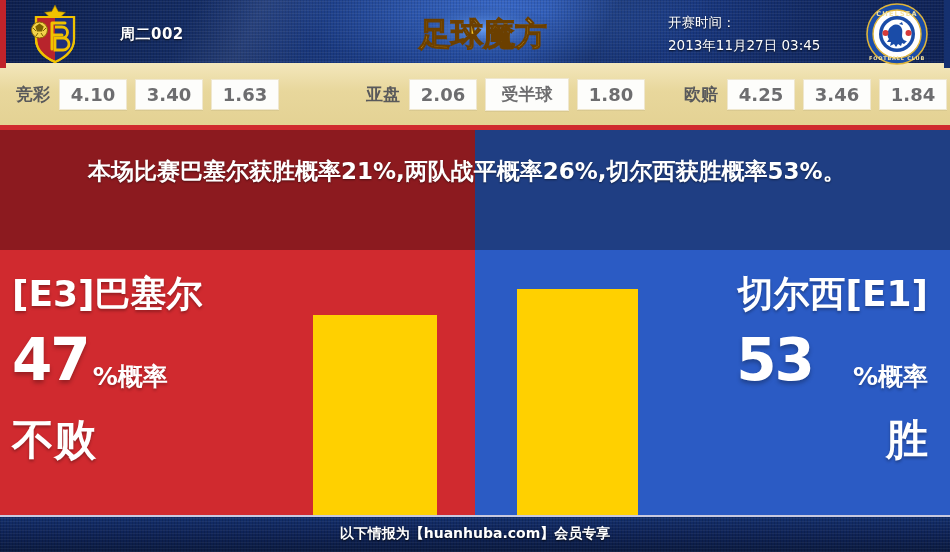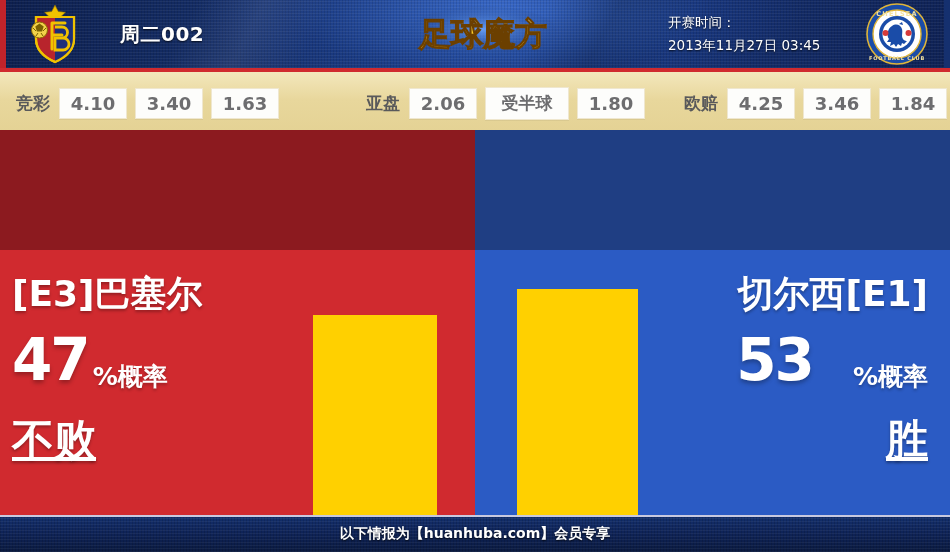--- a/index.html
+++ b/index.html
@@ -33,36 +33,36 @@
   }
   .hdr-edge{
     position:absolute;top:0;height:68px;width:6px;background:#c0232a;z-index:5;
   }
   .hdr-edge.l{left:0;}
   .hdr-edge.r{right:0;background:#15306f;}
 
   #home-logo{position:absolute;left:22px;top:3px;width:66px;height:62px;z-index:6;}
   #match-no{
     position:absolute;left:120px;top:0;height:68px;line-height:68px;z-index:6;
-    color:#ffffff;font-size:20px;font-weight:bold;letter-spacing:.5px;
+    color:#ffffff;font-size:15px;font-weight:bold;letter-spacing:.5px;
     text-shadow:0 1px 2px rgba(0,0,0,.7);
   }
   #brand{
     position:absolute;left:408px;top:4px;width:150px;height:58px;z-index:6;
   }
   #kickoff{
     position:absolute;left:668px;top:11px;z-index:6;color:#fff;
     font-size:13.5px;line-height:23px;text-shadow:0 1px 2px rgba(0,0,0,.8);
     white-space:nowrap;
   }
   #away-logo{position:absolute;left:866px;top:3px;width:62px;height:62px;z-index:6;}
 
   
   #odds{
-    position:absolute;left:0;top:72px;width:950px;height:62px;
+    position:absolute;left:0;top:63px;width:950px;height:62px;
     background:linear-gradient(180deg,#f3e7bc 0%,#e8d79c 45%,#e4d294 100%);
     border-top:1px solid #cdb madrid;
     box-sizing:border-box;
   }
   #odds .inner{position:relative;width:100%;height:100%;}
   .odd-group{position:absolute;top:0;height:62px;display:flex;align-items:center;}
   .odd-label{
     color:#59595b;font-size:17px;font-weight:bold;margin-right:9px;white-space:nowrap;
     font-family:"DejaVu Sans","Liberation Sans",sans-serif;
   }
@@ -112,21 +112,20 @@
     font-size:58px;font-weight:bold;line-height:80px;letter-spacing:-2px;
     text-shadow:0 3px 4px rgba(0,0,0,.28);
   }
   .pct-unit{
     font-size:25px;font-weight:bold;line-height:34px;padding-bottom:6px;padding-left:4px;
     text-shadow:0 2px 3px rgba(0,0,0,.28);white-space:nowrap;
   }
   .team-result{
     font-size:42px;font-weight:bold;line-height:48px;margin-top:16px;
     text-shadow:0 2px 3px rgba(0,0,0,.3);
-    text-decoration:underline;
   }
 
   
   .bar{position:absolute;bottom:0;background:#ffd000;z-index:3;}
   #bar-home{left:313px;width:124px;height:200px;}
   #bar-away{left:517px;width:121px;height:226px;}
 
   
   #footer{
     position:absolute;left:0;top:515px;width:950px;height:37px;
@@ -263,19 +262,22 @@
     <div class="team right">
       <div class="team-name">切尔西[E1]</div>
       <div class="pct-row">
         <span class="pct-num">53</span>
         <span class="pct-unit">%概率</span>
       </div>
       <div class="team-result">胜</div>
     </div>
   </div>
 
+  <div id="summary">
+    <p>本场比赛巴塞尔获胜概率21%,两队战平概率26%,切尔西获胜概率53%。</p>
+  </div>
 
   <div id="footer-rule"></div>
   <div id="footer">
     <div id="footer-text">以下情报为【huanhuba.com】会员专享</div>
   </div>
 
 </div>
 
 </body></html>

